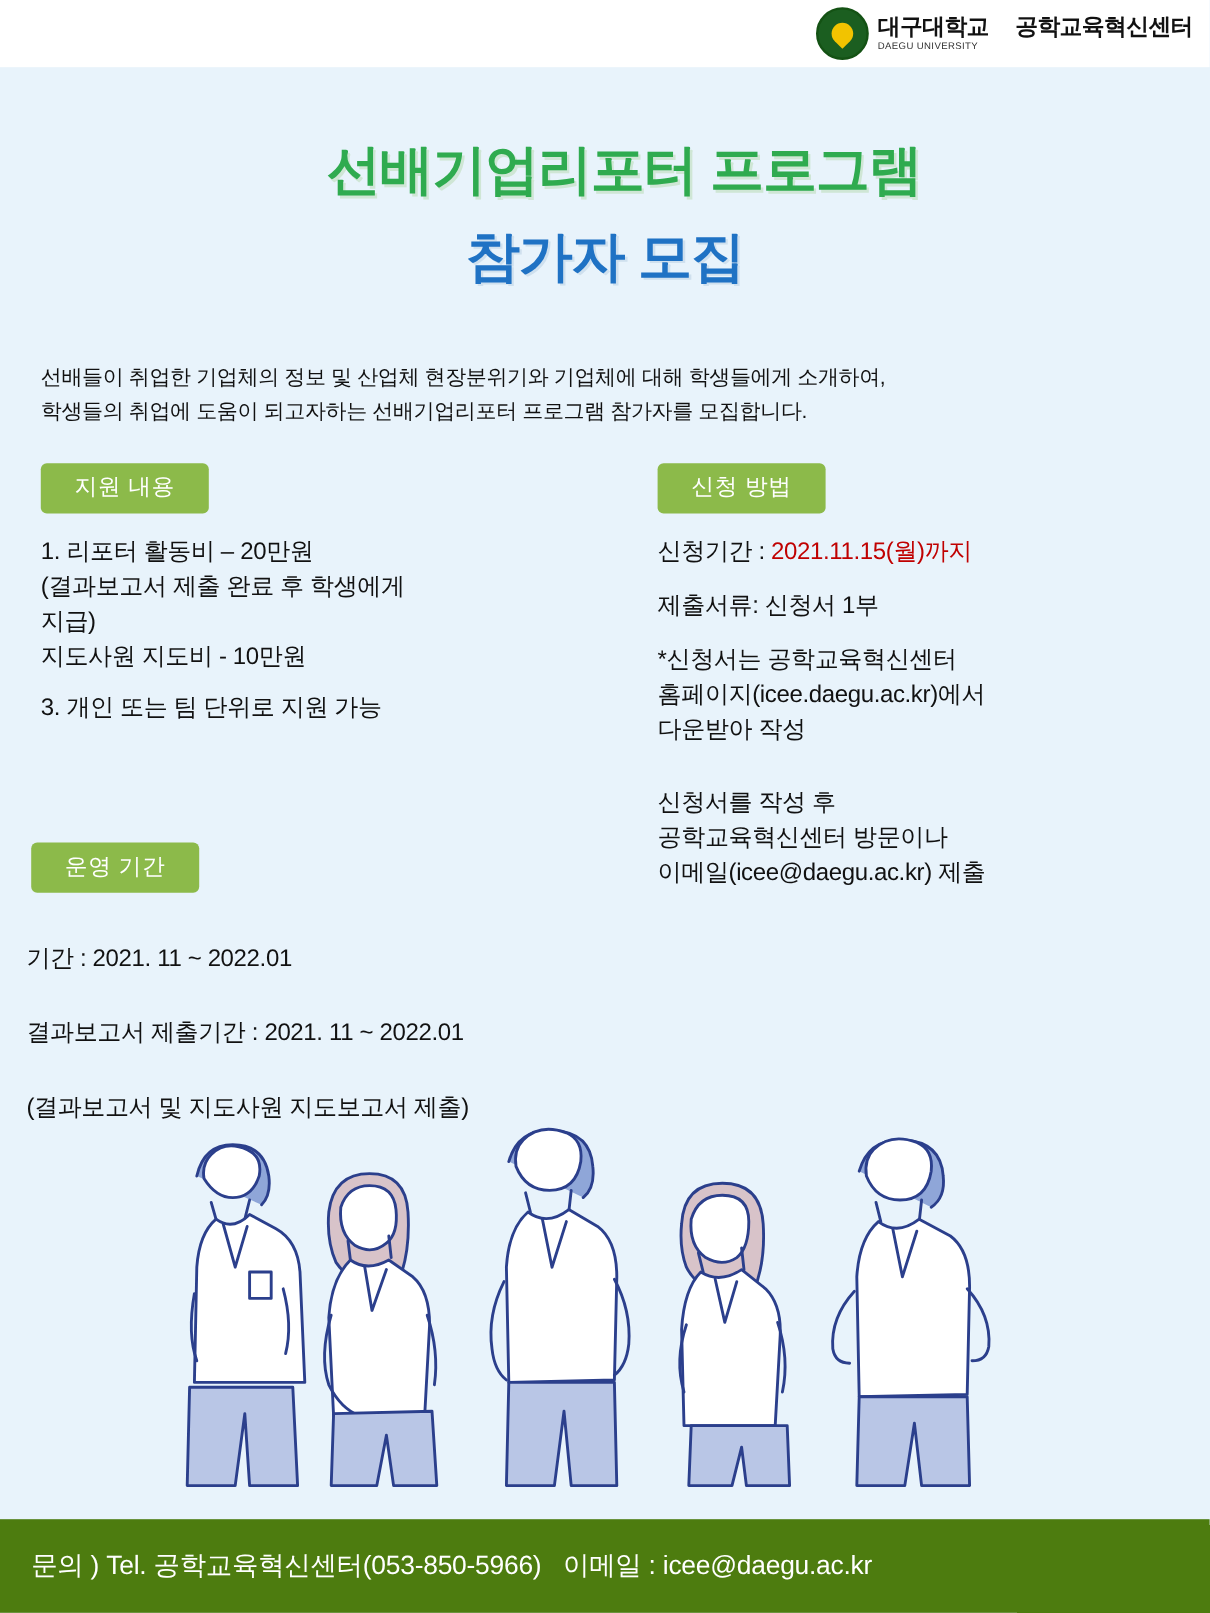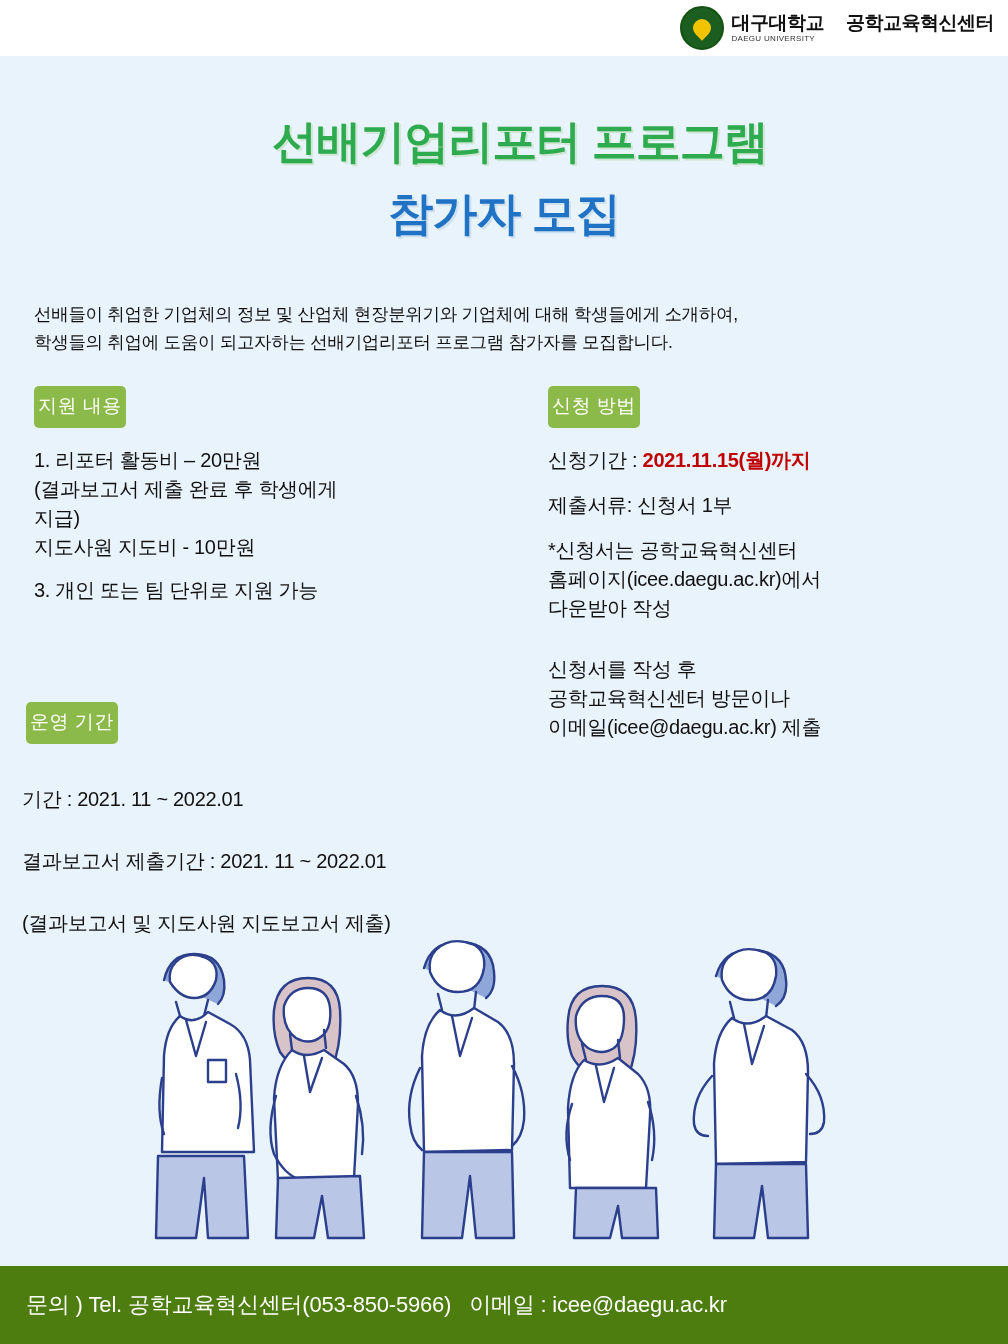--- a/index.html
+++ b/index.html
@@ -119,21 +119,21 @@
     line-height: 1.6;
     letter-spacing: -0.3px;
   }
   .intro .l1 { text-align: justify; }
 
   
   .badge {
     display: inline-block;
     color: #ffffff;
     font-size: 19px;
-    padding: 7px 4px 9px;
+    padding: 7px 28px 9px;
     border-radius: 5px;
     letter-spacing: 0.5px;
   }
   .badge-green { background: #8cba4a; }
 
   
   .col-left {
     position: absolute;
     top: 386px;
     left: 34px;
@@ -176,21 +176,21 @@
   .r-line {
     font-size: 20px;
     color: #111111;
     line-height: 1.45;
     letter-spacing: -0.3px;
     margin-bottom: 16px;
   }
   .r-block { margin-top: 32px; }
   .r-strong {
     color: #c00000;
-    font-weight: bold;
+    font-weight: normal;
     margin-top: 20px;
   }
 
   
   .illustration {
     position: absolute;
     left: 0;
     right: 0;
     bottom: 104px;
     height: 330px;

